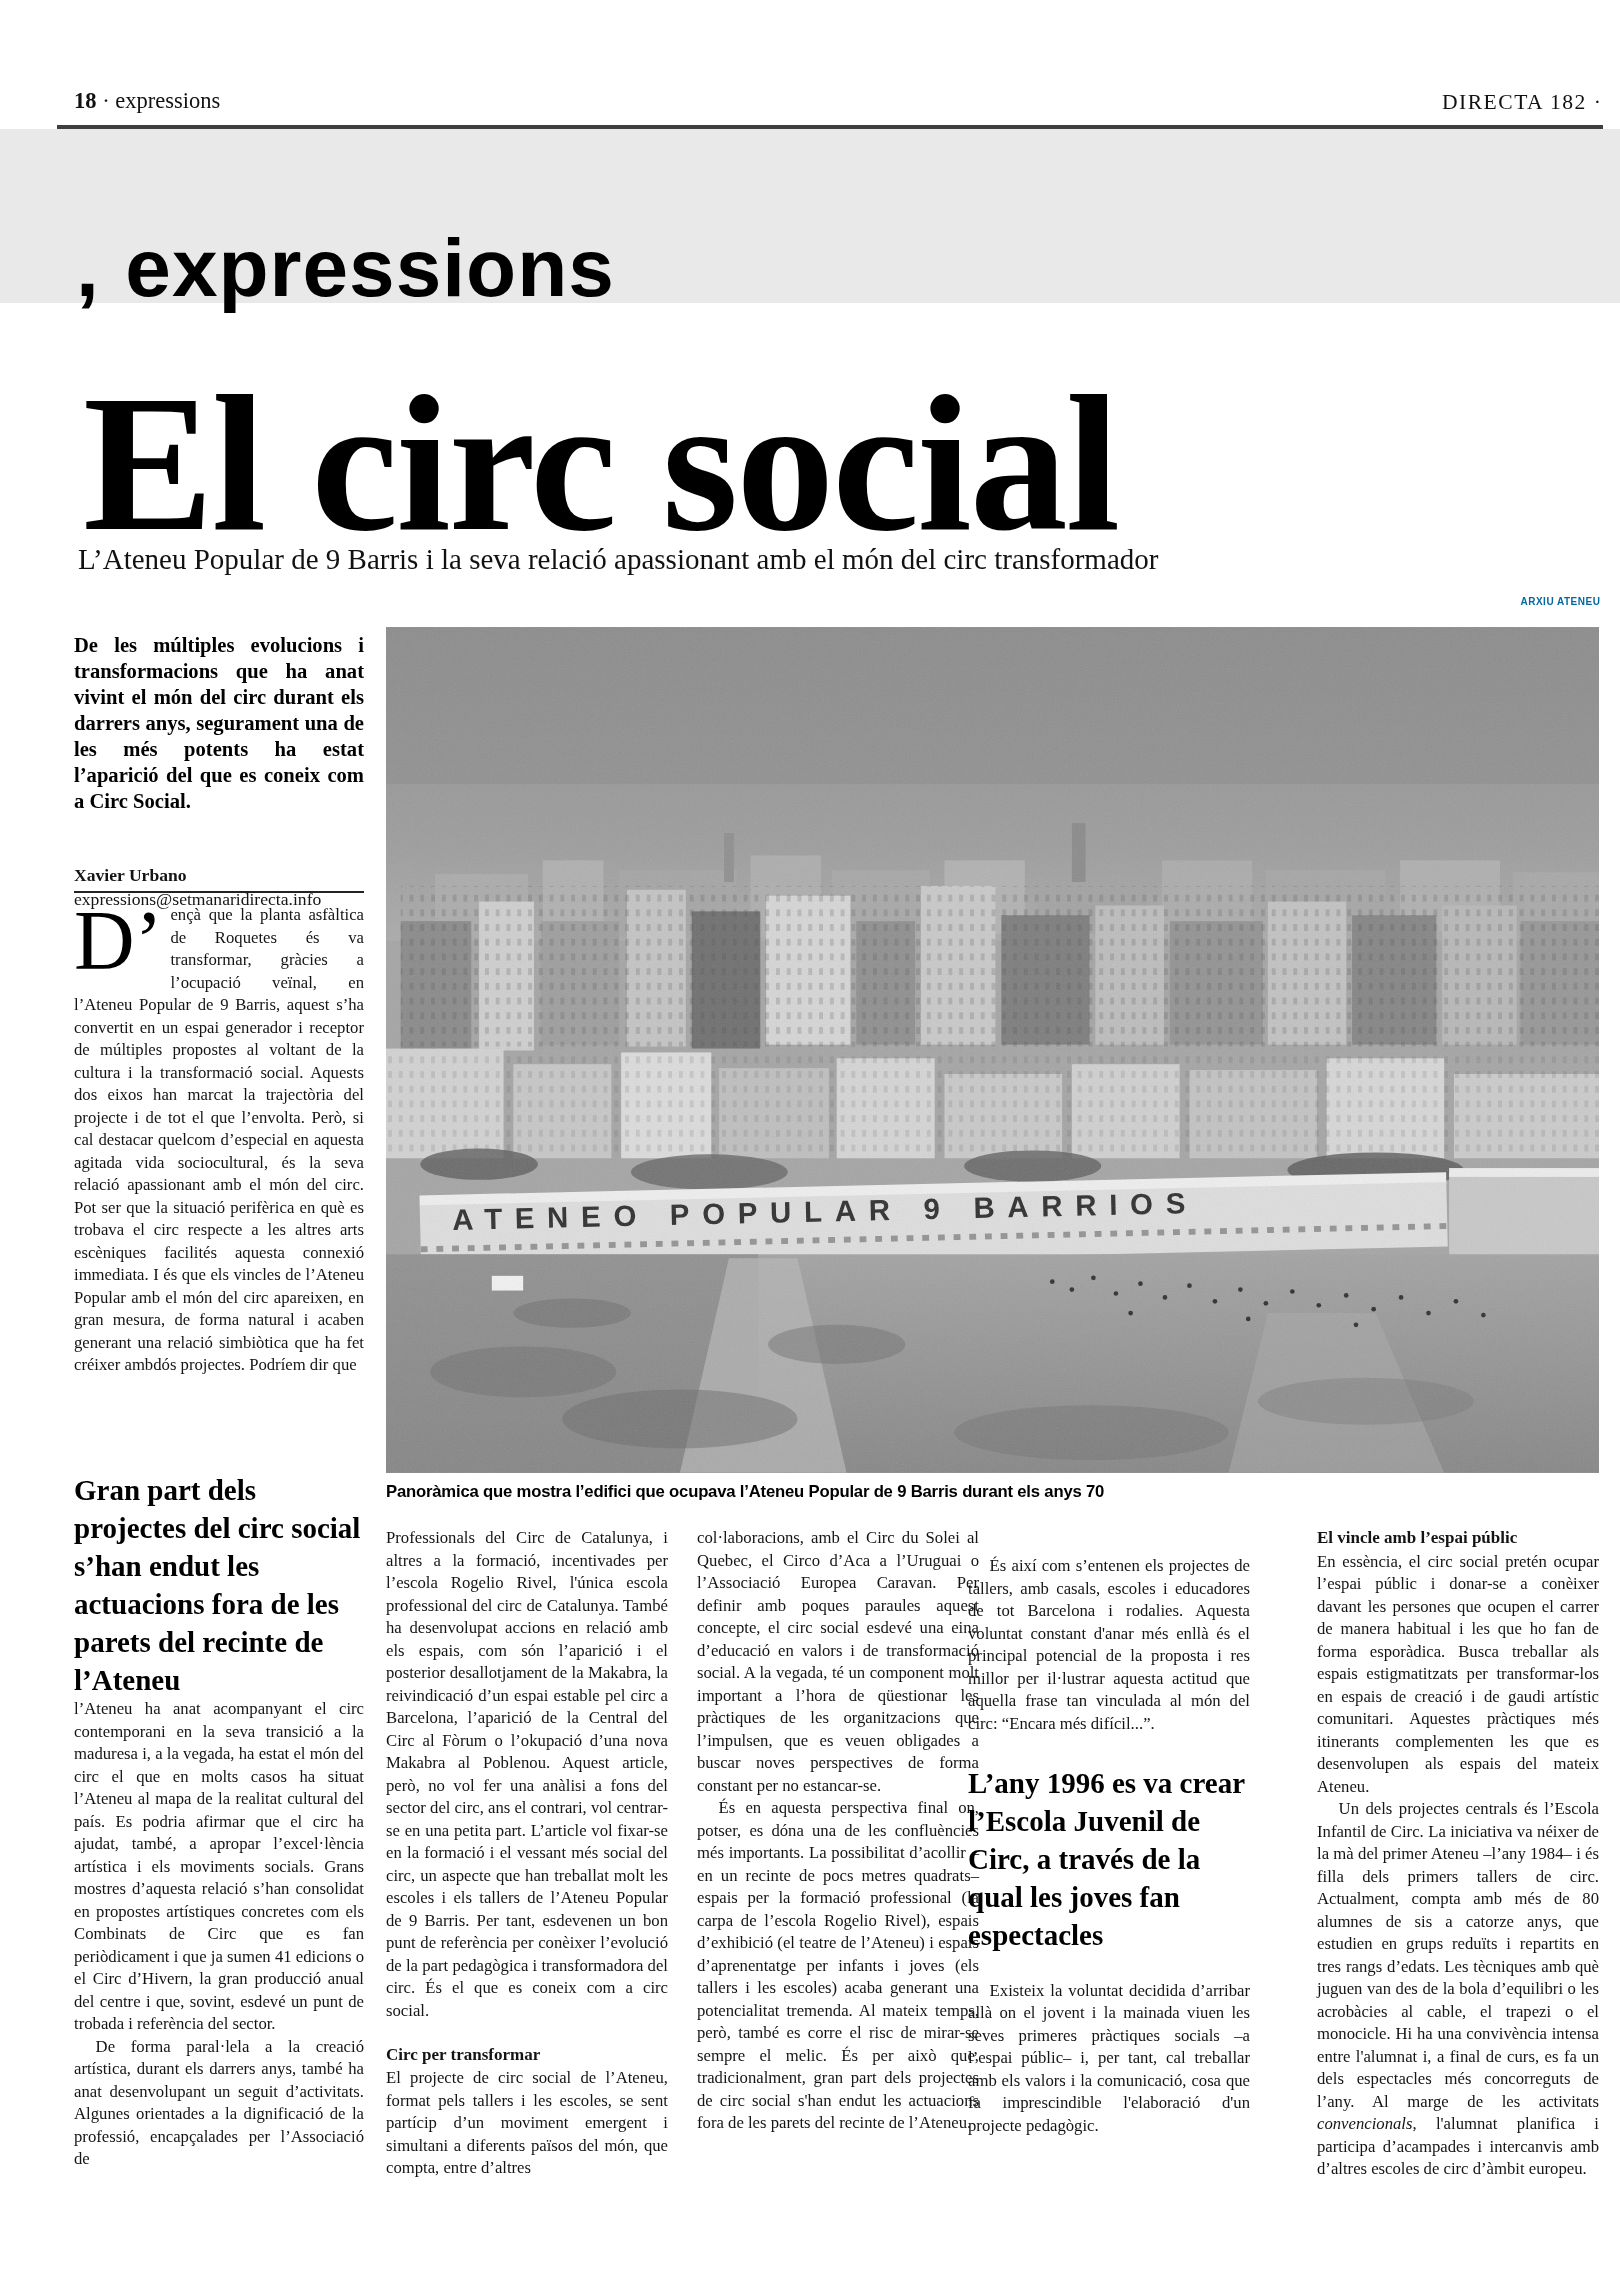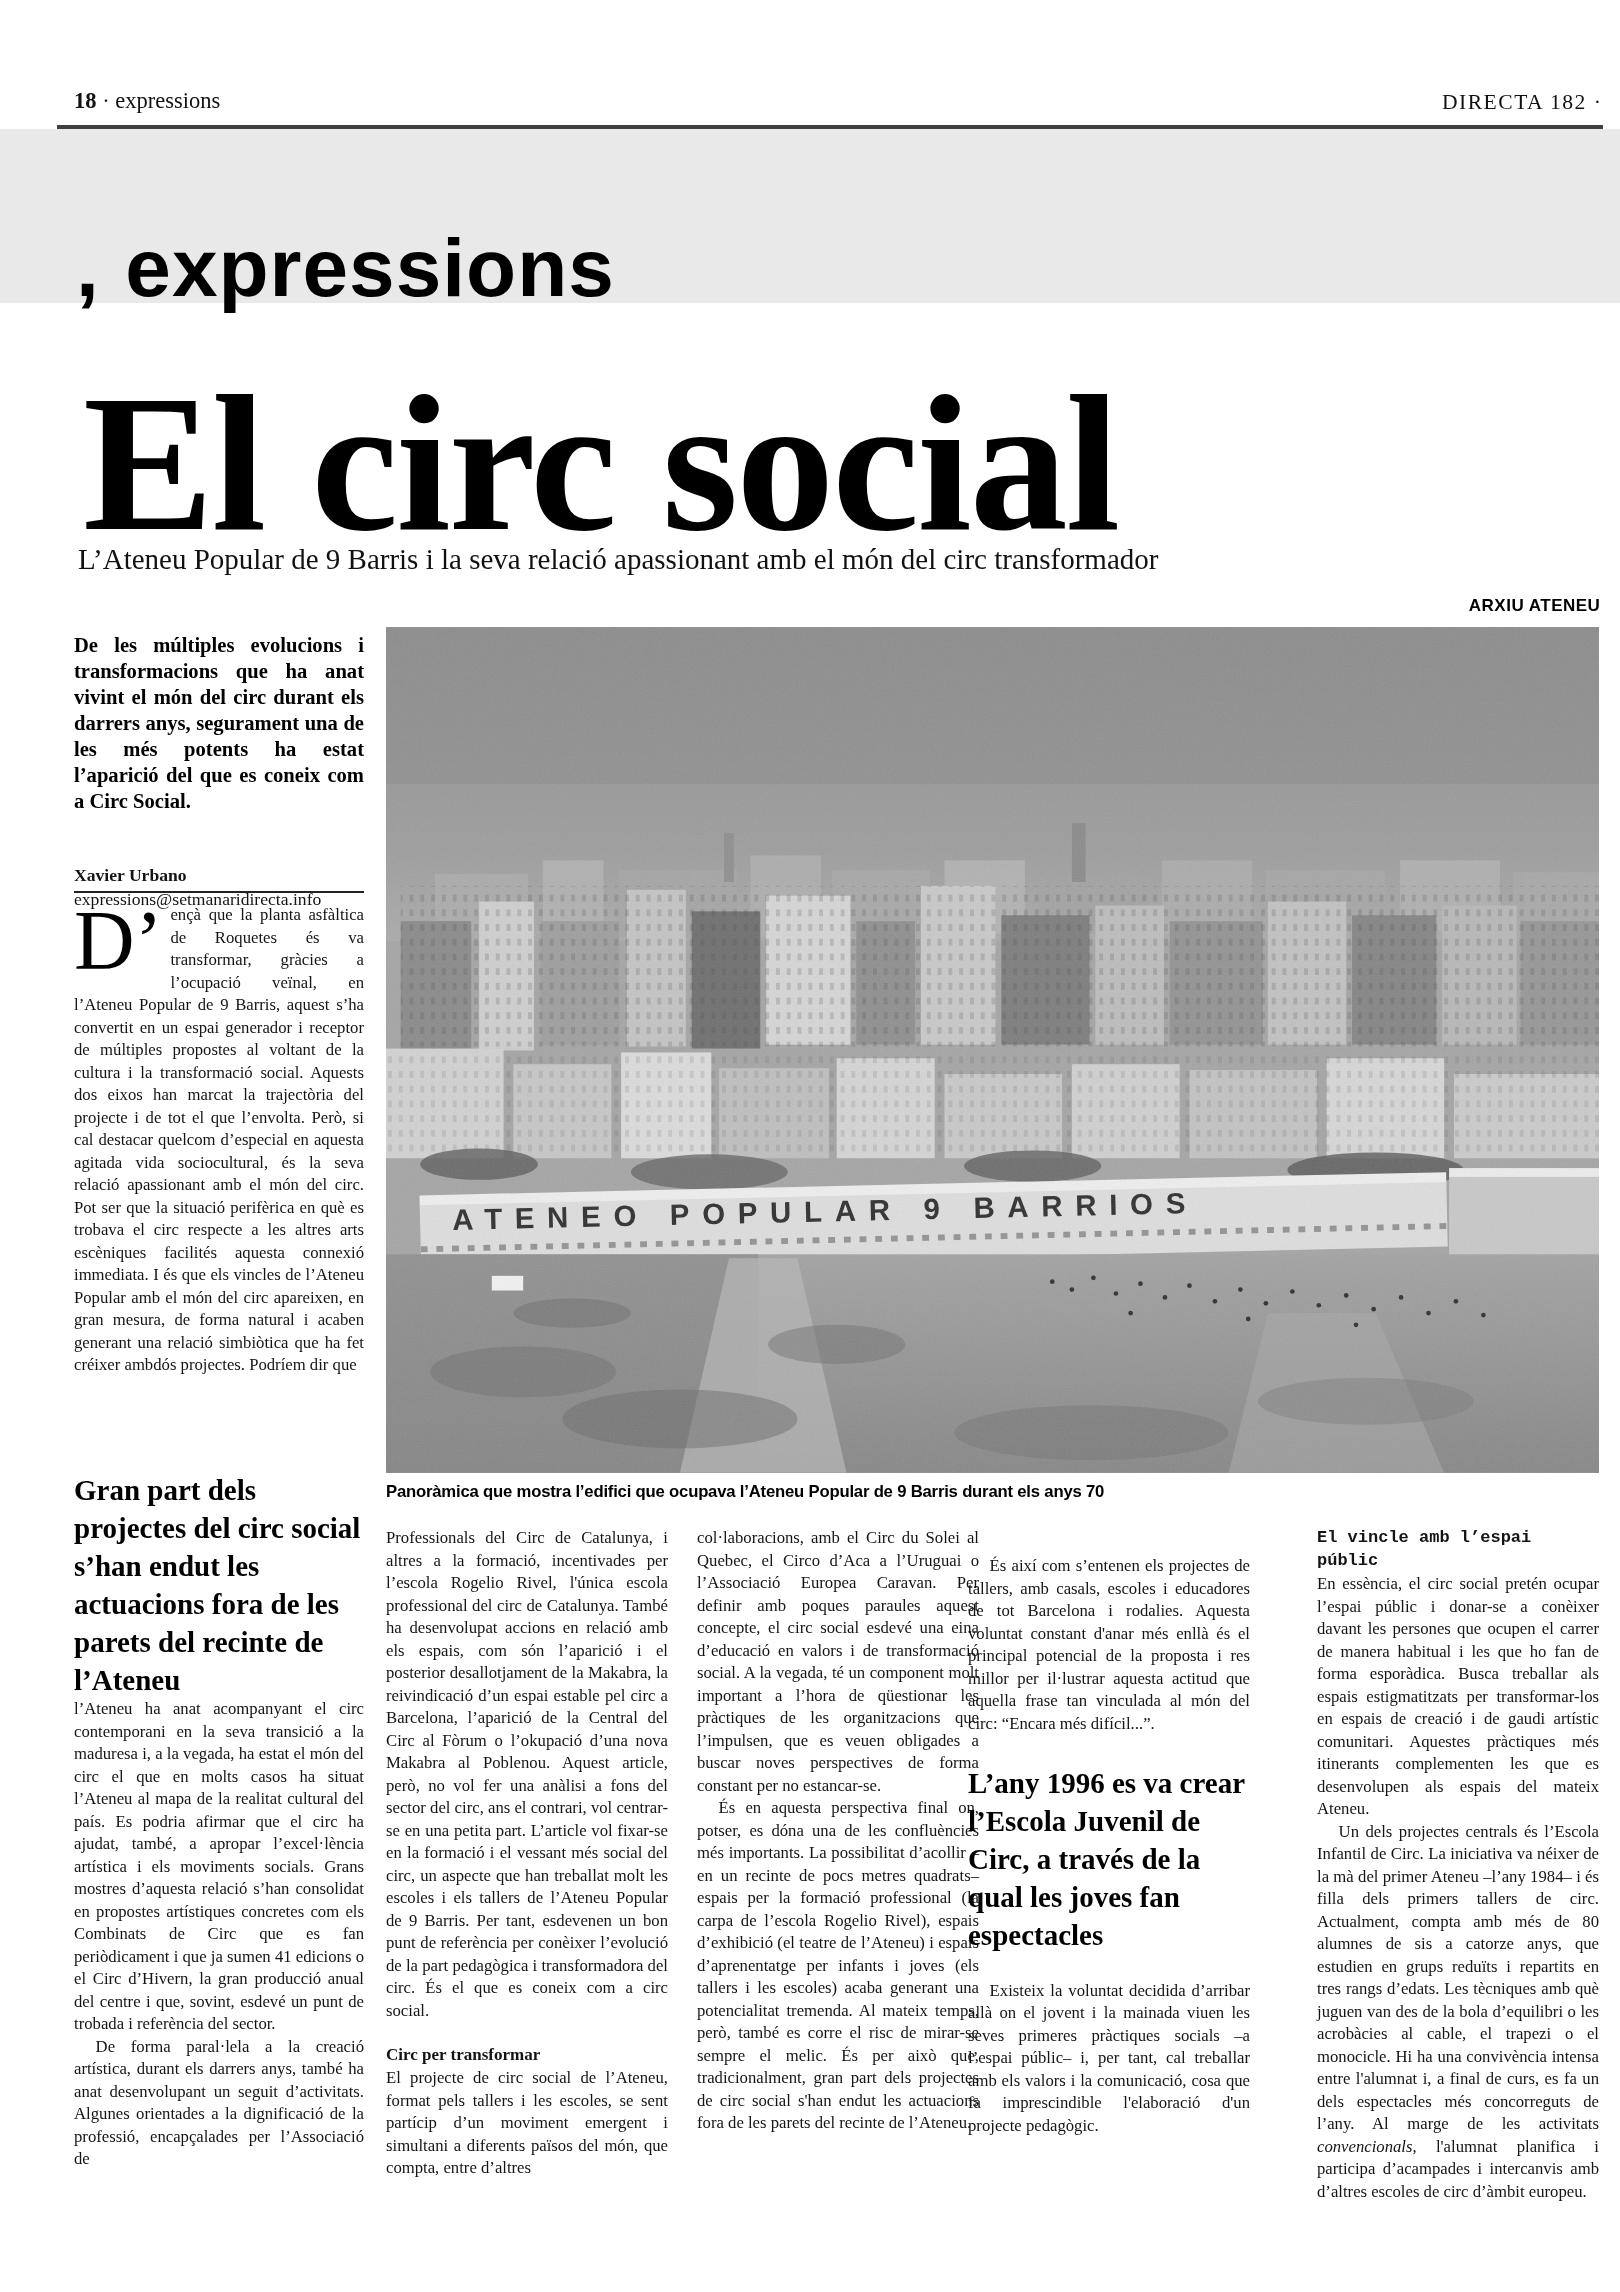--- a/index.html
+++ b/index.html
@@ -19,22 +19,22 @@
           font-weight:bold;font-size:82px;line-height:1;color:#000;letter-spacing:1px;white-space:nowrap;}
   .banner .mark{margin-right:25.5px;}
 
   
   .headline{position:absolute;left:71px;top:353px;font-size:196px;line-height:1;
             font-weight:bold;letter-spacing:-2px;white-space:nowrap;color:#000;}
   .standfirst{position:absolute;left:78px;top:541px;width:1470px;font-size:29px;line-height:1.25;color:#111;}
 
   
   .credit{position:absolute;right:19.6px;top:596px;width:294px;text-align:right;
-          font-family:"Liberation Sans",sans-serif;font-weight:bold;font-size:17px;
-          letter-spacing:0.5px;color:#000000;}
+          font-family:"Liberation Sans",sans-serif;font-weight:bold;font-size:10px;
+          letter-spacing:0.5px;color:#0369a1;}
   .photo{position:absolute;left:386px;top:627px;width:1213px;height:846px;background:#a5a5a5;}
   .caption{position:absolute;left:386px;top:1482px;width:1215px;
            font-family:"Liberation Sans",sans-serif;font-weight:bold;font-size:16.7px;
            letter-spacing:-0.2px;color:#000;}
 
   
   .body-txt{font-size:16.7px;line-height:22.5px;text-align:justify;color:#141414;}
   .body-txt p{margin:0;}
   p.indent{text-indent:21.6px;}
   .subhead{font-weight:bold;font-size:17px;margin:21.6px 0 1px 0 !important;text-align:left;}
@@ -239,19 +239,19 @@
     <p class="indent">És en aquesta perspectiva final on, potser, es dóna una de les confluències més importants. La possibilitat d’acollir –en un recinte de pocs metres quadrats– espais per la formació professional (la carpa de l’escola Rogelio Rivel), espais d’exhibició (el teatre de l’Ateneu) i espais d’aprenentatge per infants i joves (els tallers i les escoles) acaba generant una potencialitat tremenda. Al mateix temps, però, també es corre el risc de mirar-se sempre el melic. És per això que, tradicionalment, gran part dels projectes de circ social s'han endut les actuacions fora de les parets del recinte de l’Ateneu.</p>
   </div>
 
   <div class="col colC body-txt">
     <p class="indent">És així com s’entenen els projectes de tallers, amb casals, escoles i educadores de tot Barcelona i rodalies. Aquesta voluntat constant d'anar més enllà és el principal potencial de la proposta i res millor per il·lustrar aquesta actitud que aquella frase tan vinculada al món del circ: “Encara més difícil...”.</p>
     <div class="pullquote pq2">L’any 1996 es va crear l’Escola Juvenil de Circ, a través de la qual les joves fan espectacles</div>
     <p class="indent">Existeix la voluntat decidida d’arribar allà on el jovent i la mainada viuen les seves primeres pràctiques socials –a l’espai públic– i, per tant, cal treballar amb els valors i la comunicació, cosa que fa imprescindible l'elaboració d'un projecte pedagògic.</p>
   </div>
 
   <div class="col colD body-txt">
-    <p class="subhead" style="margin-top:0 !important;font-family:Liberation Mono, monospace;">El vincle amb l’espai públic</p>
+    <p class="subhead" style="margin-top:0 !important;">El vincle amb l’espai públic</p>
     <p>En essència, el circ social pretén ocupar l’espai públic i donar-se a conèixer davant les persones que ocupen el carrer de manera habitual i les que ho fan de forma esporàdica. Busca treballar als espais estigmatitzats per transformar-los en espais de creació i de gaudi artístic comunitari. Aquestes pràctiques més itinerants complementen les que es desenvolupen als espais del mateix Ateneu.</p>
     <p class="indent"><span>Un dels projectes centrals és l’Escola Infantil de Circ. La iniciativa va néixer de la mà del primer Ateneu –l’any 1984– i és filla dels primers tallers de circ. Actualment, compta amb més de 80 alumnes de sis a catorze anys, que estudien en grups reduïts i repartits en tres rangs d’edats. Les tècniques amb què juguen van des de la bola d’equilibri o les acrobàcies al cable, el trapezi o el monocicle. Hi ha una convivència intensa entre l'alumnat i, a final de curs, es fa un dels espectacles més concorreguts de l’any. Al marge de les activitats </span><i>convencionals</i><span>, l'alumnat planifica i participa d’acampades i intercanvis amb d’altres escoles de circ d’àmbit europeu.</span></p>
   </div>
 
 </div>
 
 
 </body></html>

